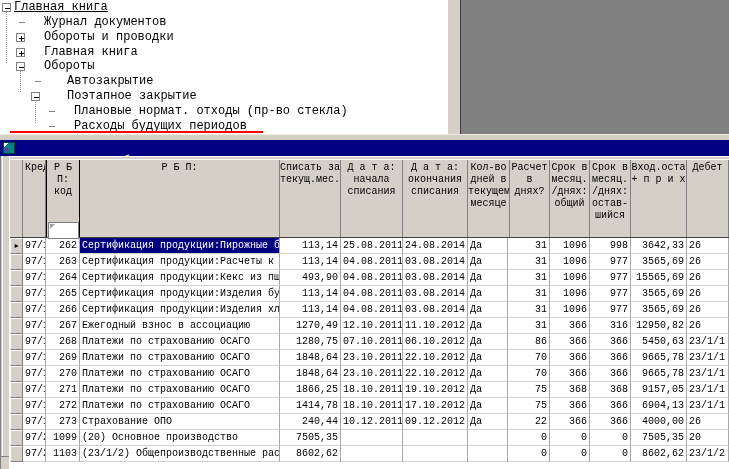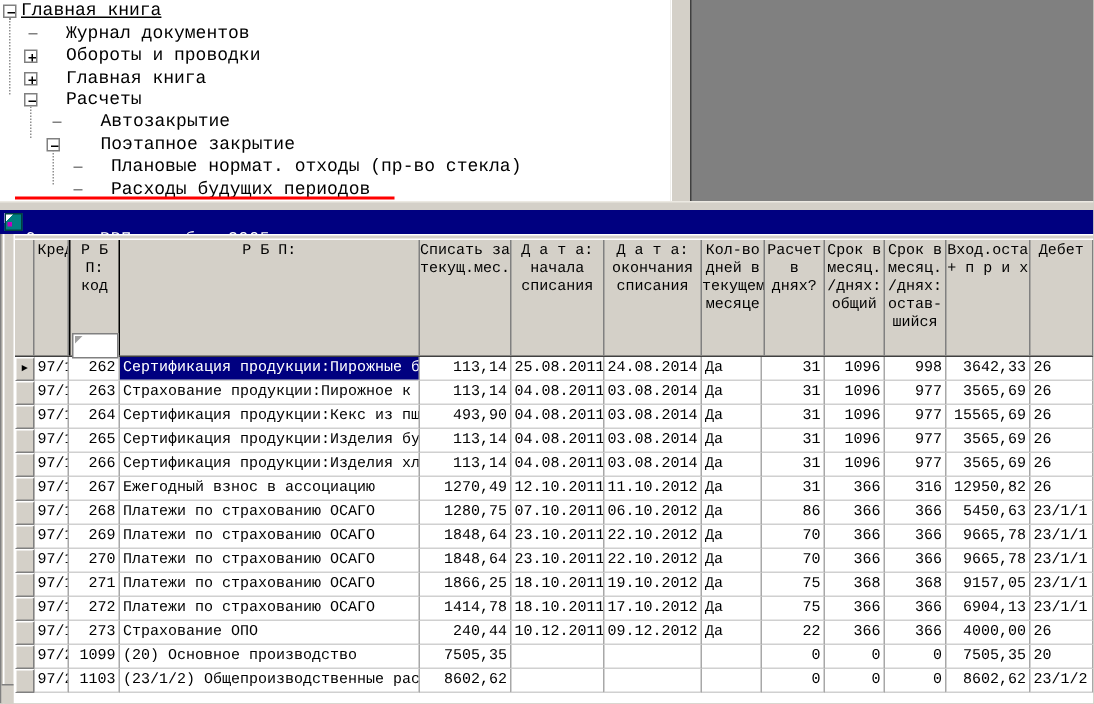--- a/index.html
+++ b/index.html
@@ -75,21 +75,21 @@
 
   <div class="tree-panel" id="tree">
     <div class="tree-vline" style="left:6px;top:11px;height:52px;"></div>
     <div class="tree-vline" style="left:20px;top:66px;height:26px;"></div>
     <div class="tree-vline" style="left:35px;top:95px;height:28px;"></div>
 
   <div class="tree-row lvl0"><span class="tk m-minus"></span><span class="tree-label u">Главная книга</span></div>
       <div class="tree-row lvl1"><span class="tk m-leaf"></span><span class="tree-label">Журнал документов</span></div>
       <div class="tree-row lvl1"><span class="tk m-plus"></span><span class="tree-label">Обороты и проводки</span></div>
       <div class="tree-row lvl1"><span class="tk m-plus"></span><span class="tree-label">Главная книга</span></div>
-      <div class="tree-row lvl1"><span class="tk m-minus"></span><span class="tree-label">Расчеты</span></div>
+      <div class="tree-row lvl1"><span class="tk m-minus"></span><span class="tree-label">Обороты</span></div>
       <div class="tree-row lvl2"><span class="tk m-leaf"></span><span class="tree-label">Автозакрытие</span></div>
       <div class="tree-row lvl2"><span class="tk m-minus"></span><span class="tree-label">Поэтапное закрытие</span></div>
       <div class="tree-row lvl3"><span class="tk m-leaf"></span><span class="tree-label">Плановые нормат. отходы (пр-во стекла)</span></div>
       <div class="tree-row lvl3"><span class="tk m-leaf"></span><span class="tree-label">Расходы будущих периодов</span></div>
       <div class="red-underline"></div>
     </div>
   <div class="tree-scroll-strip"></div>
   <div class="mdi-gray"></div>
   <div class="chrome-strip"></div>
 
@@ -149,21 +149,21 @@
           <div class="gcell c8 a-r">31</div>
           <div class="gcell c9 a-r">1096</div>
           <div class="gcell c10 a-r">998</div>
           <div class="gcell c11 a-r">3642,33</div>
           <div class="gcell c12 a-l">26</div>
         </div>
         <div class="grow">
           <div class="gcell selector c0"></div>
           <div class="gcell c1 a-l">97/1</div>
           <div class="gcell c2 a-r">263</div>
-          <div class="gcell c3 a-l">Страхование продукции:Пирожное к</div>
+          <div class="gcell c3 a-l">Сертификация продукции:Расчеты к</div>
           <div class="gcell c4 a-r">113,14</div>
           <div class="gcell c5 a-l">04.08.2011</div>
           <div class="gcell c6 a-l">03.08.2014</div>
           <div class="gcell c7 a-l">Да</div>
           <div class="gcell c8 a-r">31</div>
           <div class="gcell c9 a-r">1096</div>
           <div class="gcell c10 a-r">977</div>
           <div class="gcell c11 a-r">3565,69</div>
           <div class="gcell c12 a-l">26</div>
         </div>

